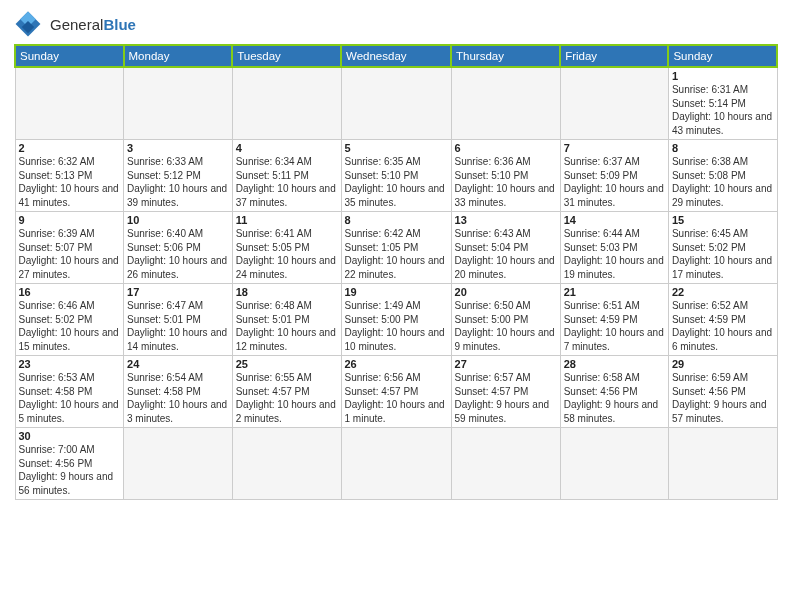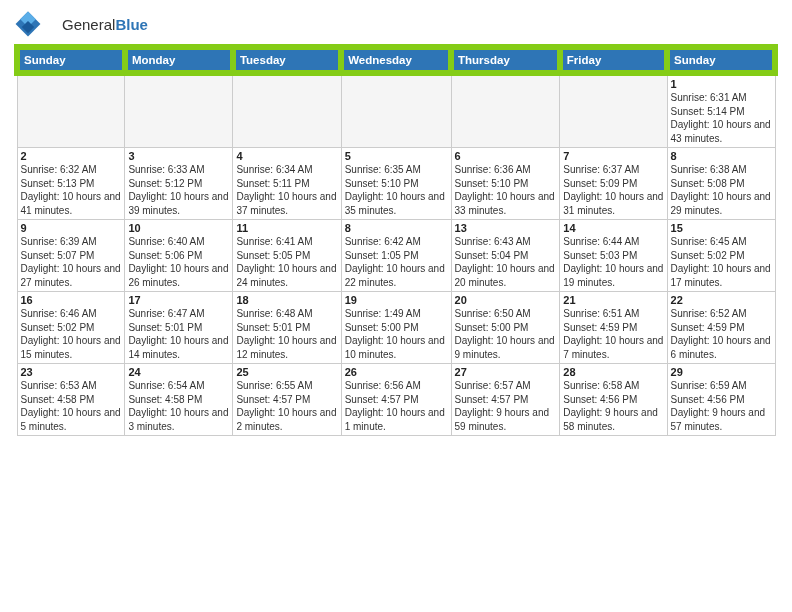--- a/index.html
+++ b/index.html
@@ -18,21 +18,21 @@
     }
     .header {
       display: flex;
       justify-content: space-between;
       align-items: flex-start;
       margin-bottom: 6px;
     }
     .logo {
       display: flex;
       align-items: center;
-      gap: 20px;
+      gap: 8px;
     }
     .logo-icon {
       width: 28px;
       height: 28px;
     }
     .title-block {
       text-align: right;
     }
     .month-year {
       font-size: 28px;
@@ -45,24 +45,24 @@
     }
     .calendar {
       width: 100%;
       border-collapse: collapse;
       border: 1px solid #ccc;
     }
     .calendar th {
       background: #2e75b6;
       color: #fff;
       font-size: 11.5px;
-      font-weight: bold;
+      font-weight: normal;
       padding: 4px 4px;
       text-align: left;
-      border: 6px solid #84cc16;
+      border: 2px solid #84cc16;
     }
     .calendar td {
       vertical-align: top;
       border: 1px solid #ccc;
       padding: 2px 3px;
       width: 113px;
       min-height: 70px;
       height: 70px;
       background: #fff;
     }
@@ -302,15 +302,29 @@
 Sunset: 4:56 PM
 Daylight: 9 hours and 58 minutes.</div>
           </td>
           <td>
             <span class="day-num">29</span>
             <div class="day-info">Sunrise: 6:59 AM
 Sunset: 4:56 PM
 Daylight: 9 hours and 57 minutes.</div>
           </td>
         </tr>
+        <tr class="last-row">
+          <td>
+            <span class="day-num">30</span>
+            <div class="day-info">Sunrise: 7:00 AM
+Sunset: 4:56 PM
+Daylight: 9 hours and 56 minutes.</div>
+          </td>
+          <td class="empty"></td>
+          <td class="empty"></td>
+          <td class="empty"></td>
+          <td class="empty"></td>
+          <td class="empty"></td>
+          <td class="empty"></td>
+        </tr>
       </tbody>
   </table>
 </div>
 
 </body></html>

